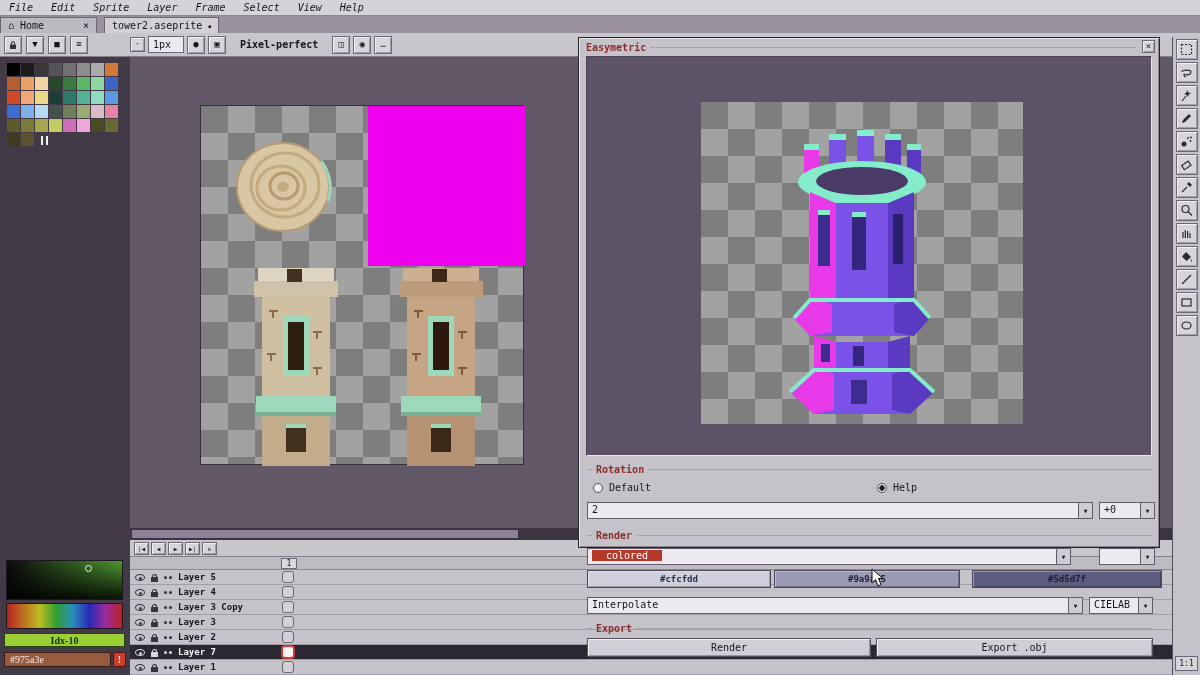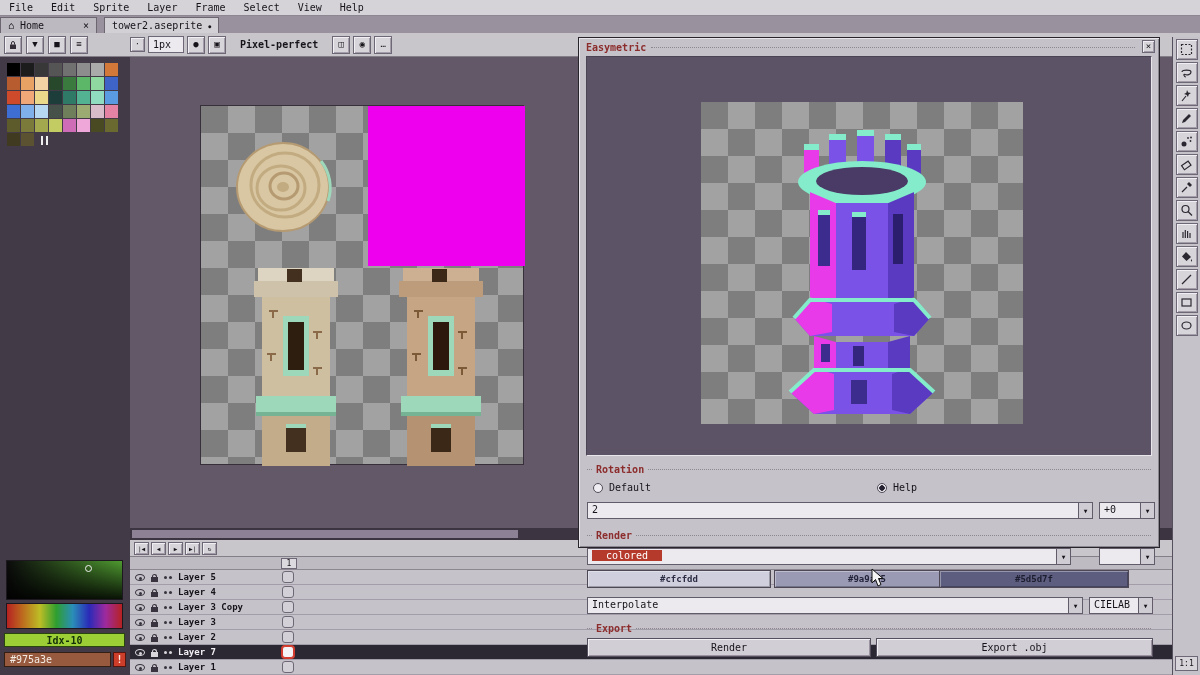--- a/index.html
+++ b/index.html
@@ -8,21 +8,21 @@
     width:1200px; height:675px; position:relative; overflow:hidden;
     background:#635868;
     font-family:"DejaVu Sans Mono", monospace;
     font-size:10px; color:#17131a;
     -webkit-font-smoothing:none;
   }
 
   
   .menubar{ position:absolute; left:0; top:0; width:1200px; height:16px;
     background:#d6d3d8; border-bottom:1px solid #8d8792; display:flex; align-items:center; z-index:6;}
-  .menu-item{ padding:1px 9px; cursor:default; }
+  .menu-item{ padding:1px 9px; cursor:default;font-style:italic; }
 
   
   .tabbar{ position:absolute; left:0; top:16px; width:1200px; height:17px;
     background:#99919d; display:flex; align-items:flex-end; z-index:6;}
   .tab{ height:16px; display:flex; align-items:center; gap:6px; padding:0 7px;
     background:#bdb9c1; border:1px solid #6c6671; border-bottom:none; width:97px; }
   .tab.active{ background:#d2cfd5; margin-left:7px; width:auto; min-width:96px; }
   .tab .tab-label{ flex:1; white-space:nowrap; }
   .tab .dot{ font-size:5px; }
 
@@ -33,21 +33,21 @@
   .tbtn{ width:18px; height:18px; background:#d8d5da; border:1px solid #6e6876;
     box-shadow: inset 1px 1px 0 #f1eff3, inset -1px -1px 0 #a39daa;
     display:flex; align-items:center; justify-content:center; font-size:9px; line-height:1; cursor:pointer;}
   .tbtn.small{ width:15px; height:15px; font-size:8px; }
   .field{ background:#eceaef; border:1px solid #6e6876; height:17px; padding:0 4px;
     display:flex; align-items:center; min-width:36px; }
   .ctx-label{ margin-left:14px; margin-right:14px; font-weight:bold; }
   .ctx-group{ display:flex; align-items:center; gap:3px; }
 
   
-  .left-panel{ position:absolute; left:0; top:57px; width:130px; height:618px; background:#423a46; z-index:4;}
+  .left-panel{ position:absolute; left:0; top:57px; width:130px; height:618px; background:#423a46; z-index:4;font-family:Liberation Serif, serif;}
   .palette-grid{ position:absolute; left:7px; top:6px; width:114px;
     display:grid; grid-template-columns:repeat(8,13px); grid-auto-rows:13px; gap:1px;}
   .swatch{ width:13px; height:13px; }
   .pal-marks{ position:absolute; left:39px; top:78px; width:12px; height:11px; }
   .pal-marks::before, .pal-marks::after{ content:""; position:absolute; top:1px; width:2px; height:9px; background:#efefef;}
   .pal-marks::before{ left:2px; } .pal-marks::after{ left:7px; }
 
   .shade-picker{ position:absolute; left:6px; top:503px; width:117px; height:40px;
     border:1px solid #1d181f;
     background: linear-gradient(to bottom, rgba(0,0,0,0) 0%, rgba(0,0,0,.88) 100%),
@@ -138,21 +138,21 @@
   .combo-blank{ left:520px; top:510px; width:56px; }
   .combo-interp{ left:8px; top:559px; width:496px; }
   .combo-space{ left:510px; top:559px; width:64px; }
   .hl{ background:#b53a2c; color:#fff; padding:0 14px; }
 
   .cbtn{ position:absolute; top:532px; height:18px; border:1px solid #4e4856;
     box-shadow: inset 1px 1px 0 rgba(255,255,255,.35), inset -1px -1px 0 rgba(0,0,0,.25);
     display:flex; align-items:center; justify-content:center; font-size:9px; font-weight:bold; cursor:pointer;}
   .cbtn-1{ left:8px; width:184px; background:#cfcfdd; color:#2c2c44; }
   .cbtn-2{ left:195px; width:186px; background:#9a9ab5; color:#23233a; }
-  .cbtn-3{ left:360px; width:190px; background:#5d5d7f; color:#1d1d30; }
+  .cbtn-3{ left:393px; width:190px; background:#5d5d7f; color:#1d1d30; }
 
   .btn{ position:absolute; top:600px; height:19px; background:#d2ced5; border:1px solid #56505e;
     box-shadow: inset 1px 1px 0 #f1eff3, inset -1px -1px 0 #9a939f;
     display:flex; align-items:center; justify-content:center; cursor:pointer;}
   .btn-render{ left:8px; width:284px; }
   .btn-export{ left:297px; width:277px; }
 
   
   .right-toolbar{ position:absolute; right:0; top:37px; width:28px; height:638px;
     background:#c6c2c9; border-left:1px solid #56505e; z-index:5;

